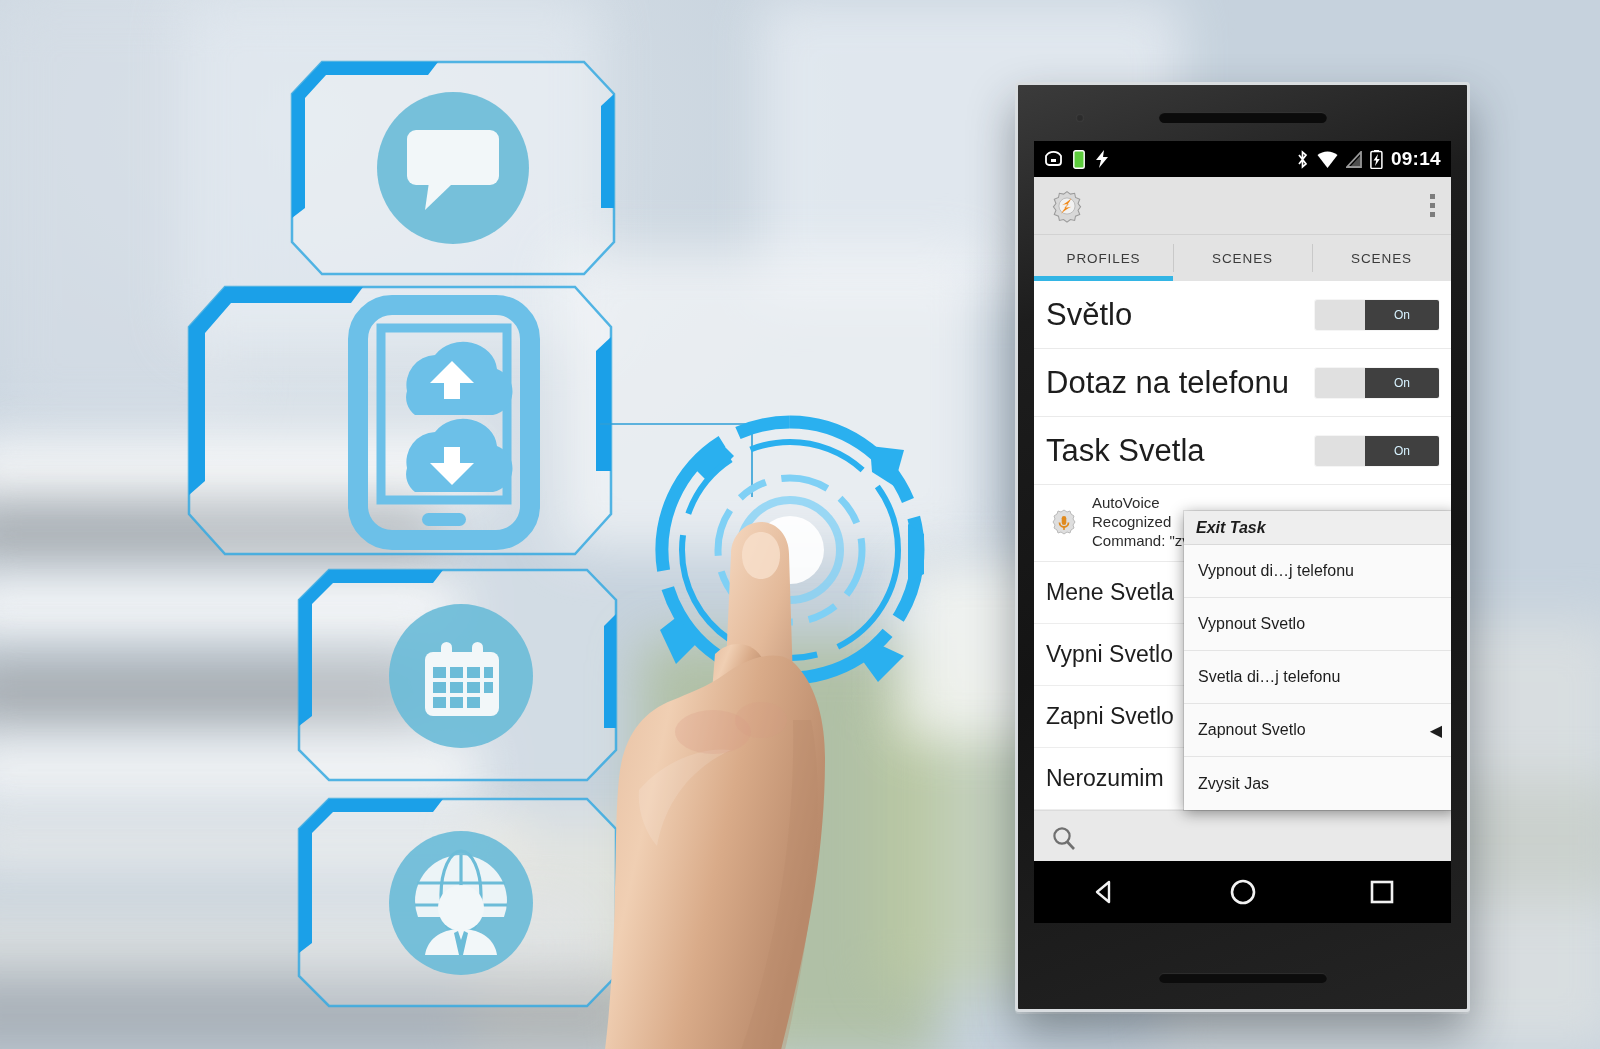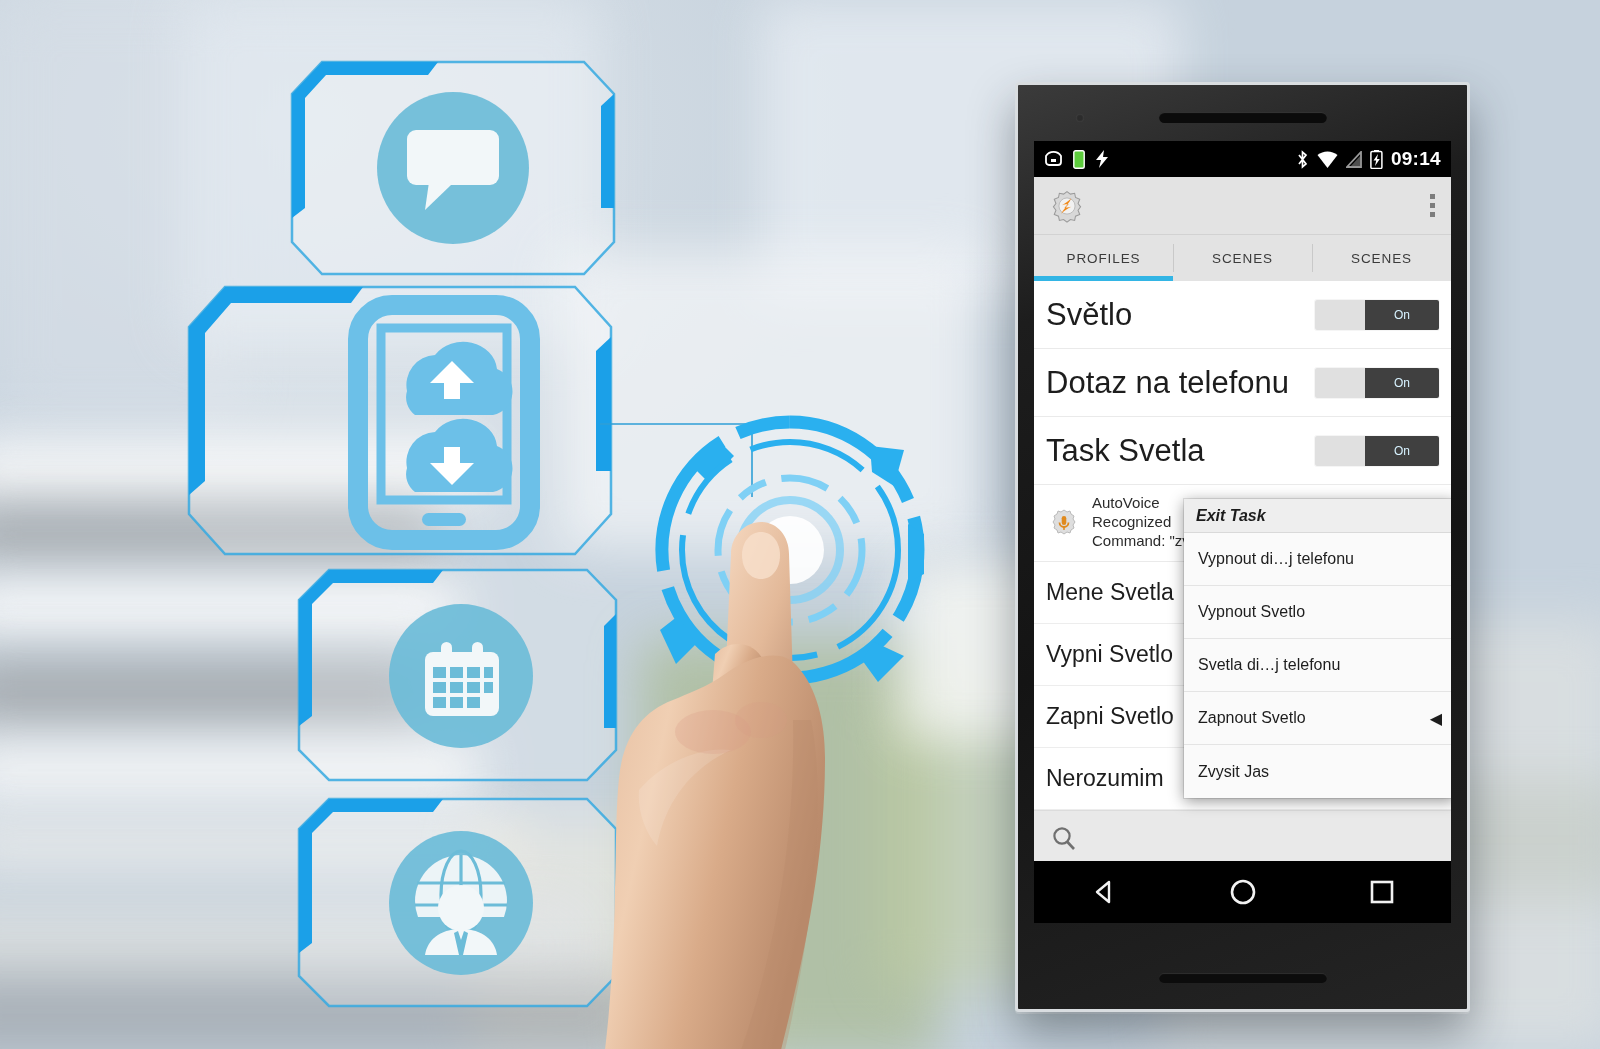--- a/index.html
+++ b/index.html
@@ -156,21 +156,21 @@
     display:flex; align-items:center; height:62px; padding:0 12px;
     border-bottom:1px solid #ededed; font-size:23px; color:#1d1d1d; background:#fff;
   }
   .searchbar {
     height:58px; background:#e9e9e9; display:flex; align-items:center; padding:0 16px;
     border-top:1px solid #dcdcdc;
   }
 
   
   .popup {
-    position:absolute; left:150px; top:218px; width:272px;
+    position:absolute; left:150px; top:230px; width:272px;
     background:#fafafa;
     box-shadow: 0 3px 14px rgba(0,0,0,.42), 0 0 0 1px rgba(0,0,0,.10);
   }
   .popup-title {
     font-size:16px; font-style:italic; color:#1c1c1c; font-weight:bold;
     padding:8px 12px 7px 12px; background:#eeeeee; border-bottom:1px solid #d9d9d9;
   }
   .mitem {
     display:flex; align-items:center; padding:0 14px; height:53px;
     font-size:16px; color:#1d1d1d; border-bottom:1px solid #e4e4e4;

